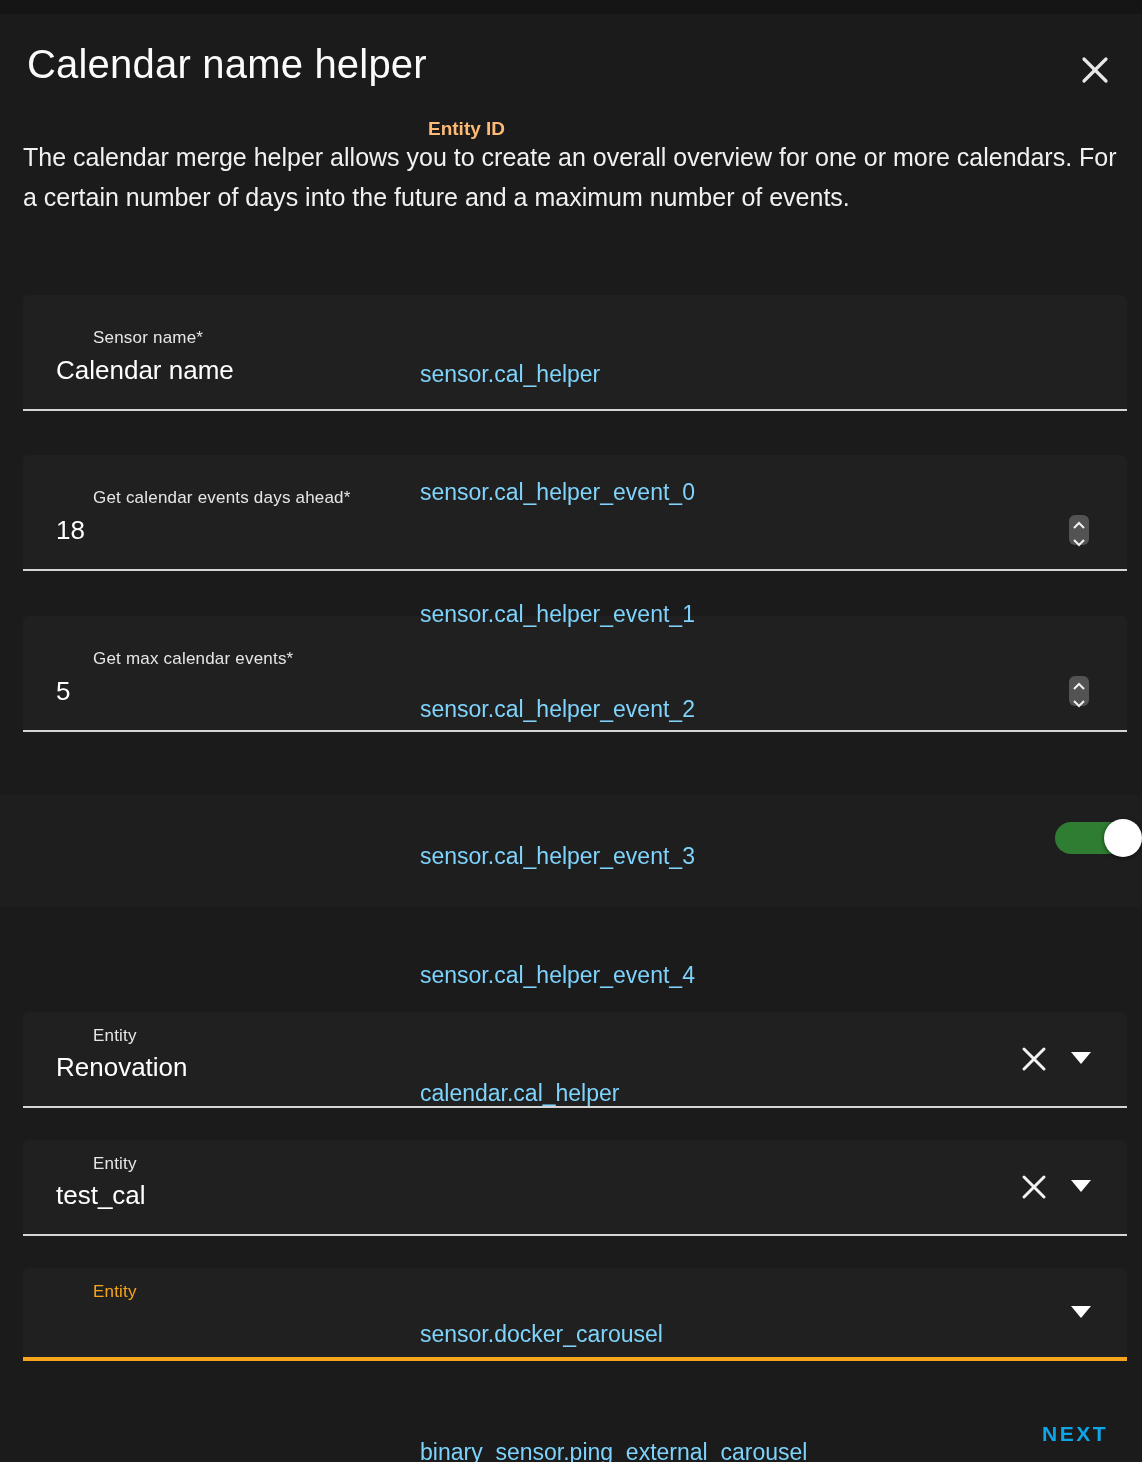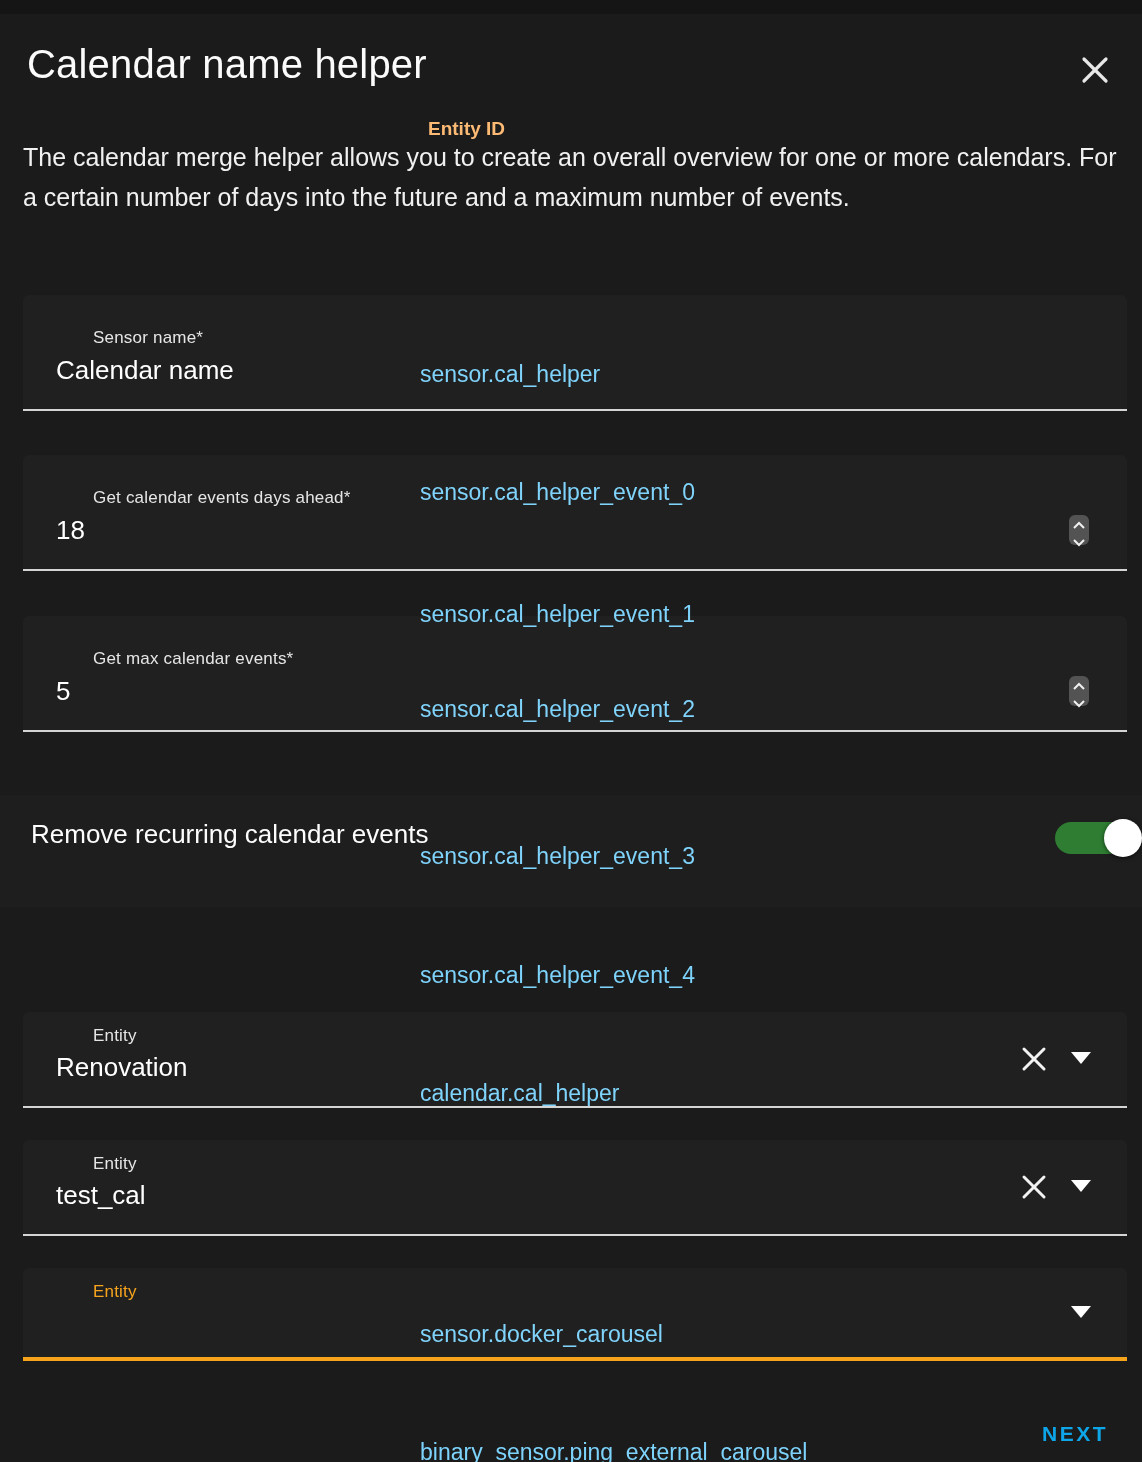--- a/index.html
+++ b/index.html
@@ -139,21 +139,20 @@
         <span><svg width="12" height="8" viewBox="0 0 12 8">
               <polyline points="1,7 6,2 11,7" fill="none" stroke="#f0f0f0" stroke-width="2"></polyline>
             </svg></span>
         <span><svg width="12" height="8" viewBox="0 0 12 8">
               <polyline points="1,1 6,6 11,1" fill="none" stroke="#f0f0f0" stroke-width="2"></polyline>
             </svg></span>
       </div>
     </div>
 
     <div class="toggle-row">
-      <div class="toggle-label">Remove recurring calendar events</div>
       <div class="switch">
         <div class="track"></div>
         <div class="thumb"></div>
       </div>
     </div>
 
 
     <div class="field entity-field" id="entity-row-0">
       <div class="flabel">Entity</div>
       <div class="fvalue">Renovation</div>

